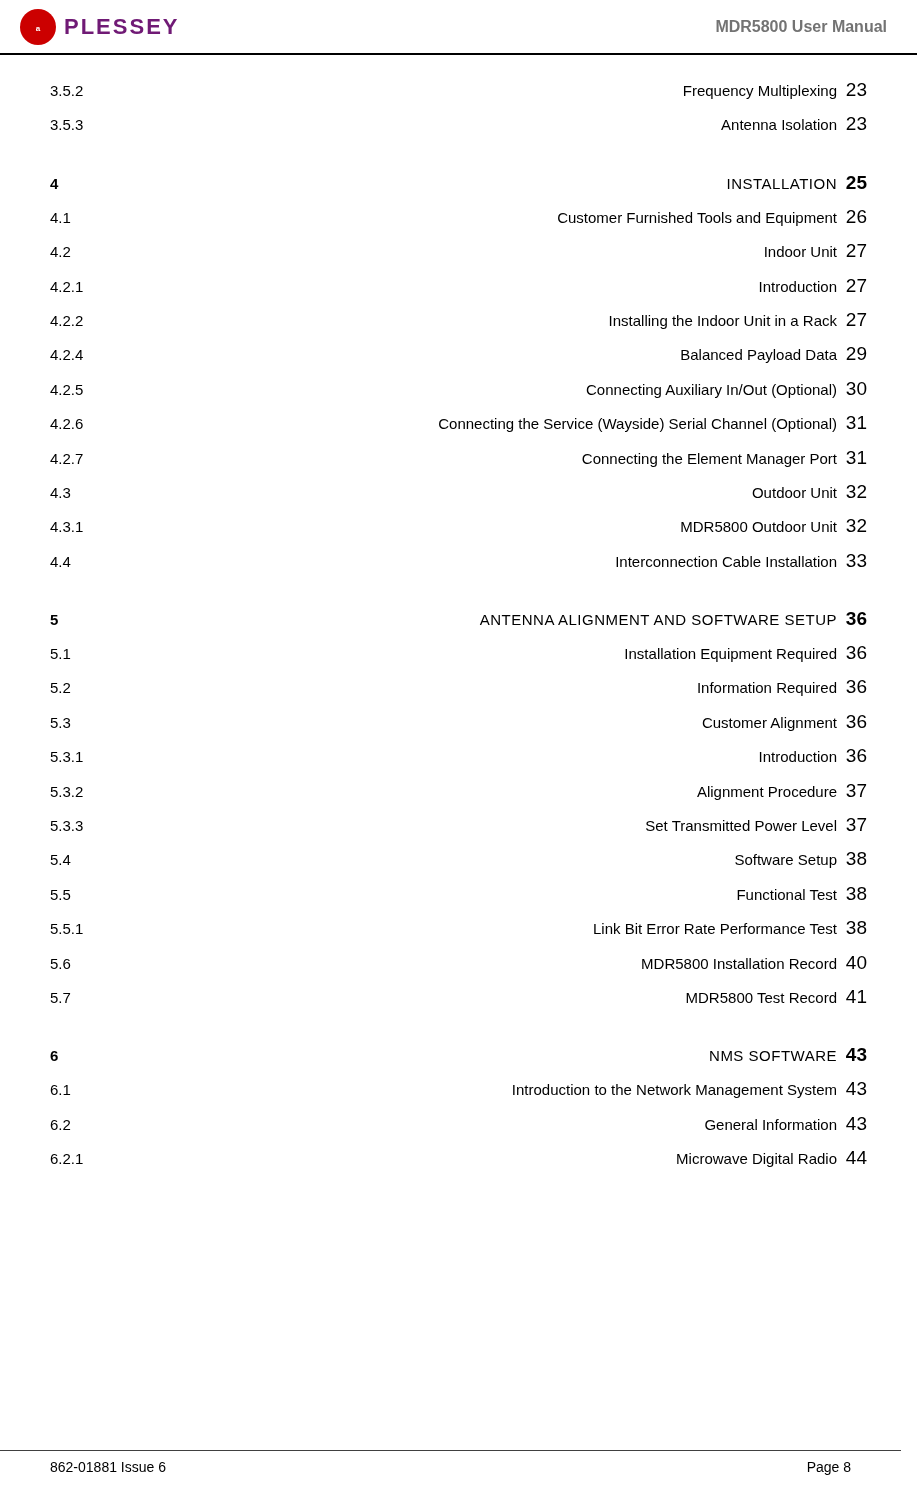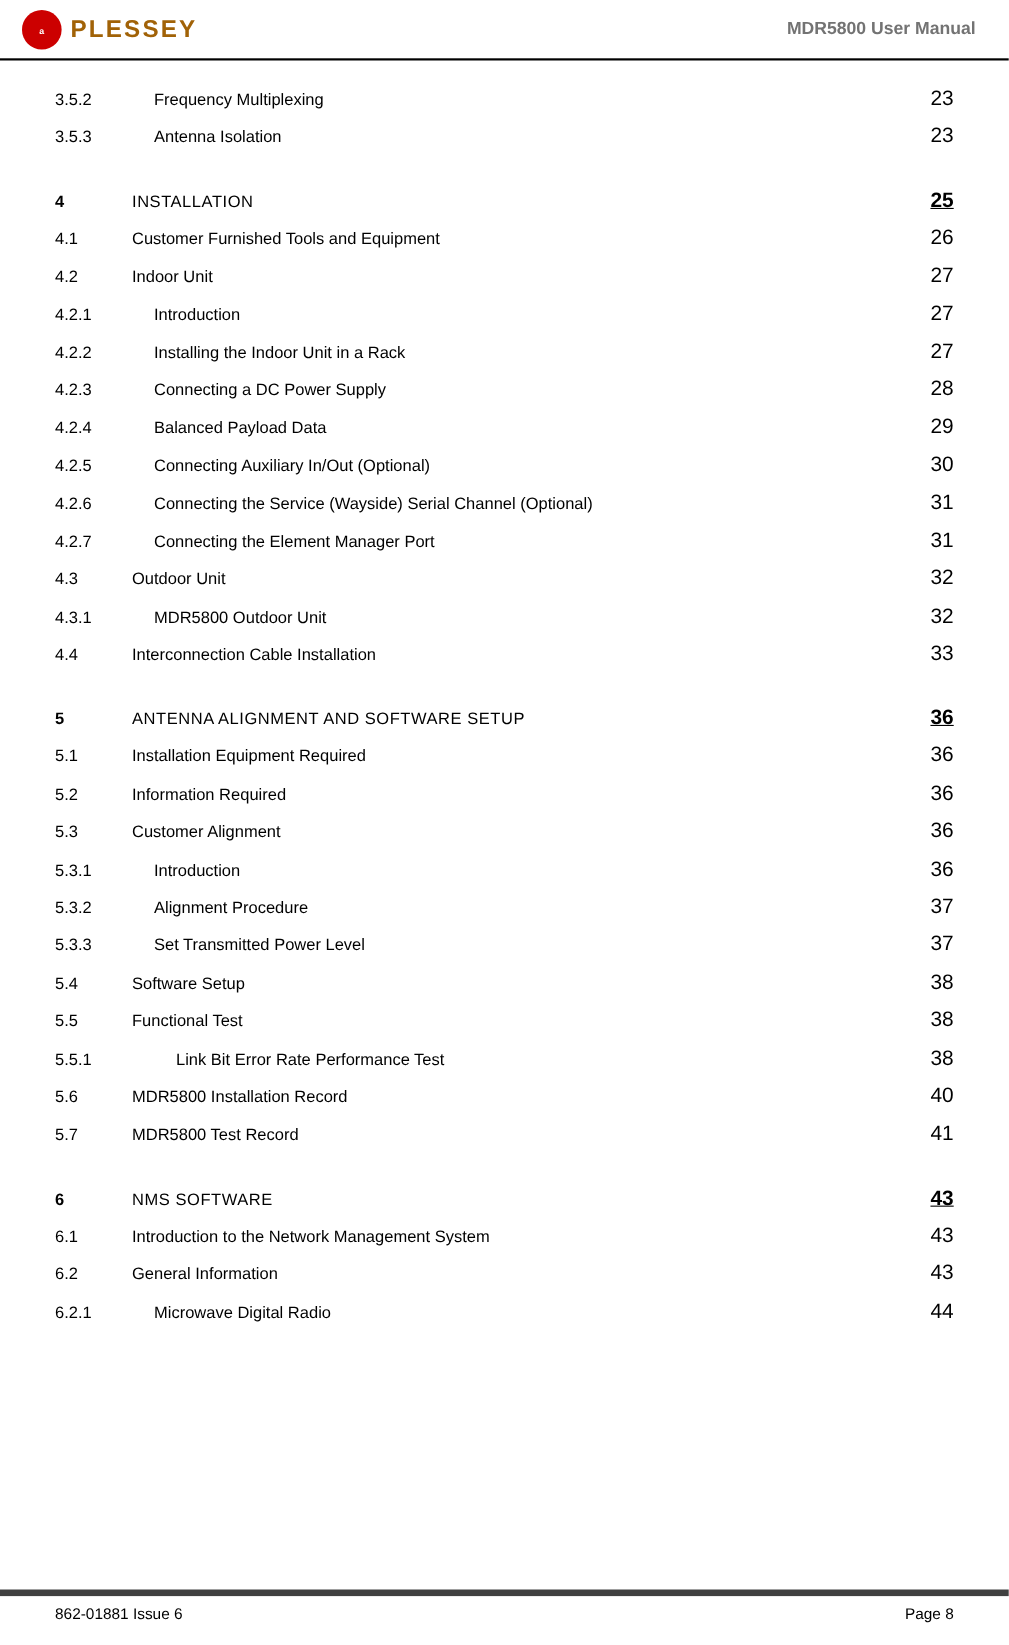--- a/index.html
+++ b/index.html
@@ -44,21 +44,21 @@
       display: flex;
       align-items: center;
       justify-content: center;
       color: white;
       font-size: 10px;
       font-weight: bold;
     }
     .logo-text {
       font-size: 22px;
       font-weight: bold;
-      color: #a16207;
+      color: #701a75;
       letter-spacing: 2px;
     }
     .header-title {
       font-size: 16px;
       font-weight: bold;
       color: #737373;
     }
     
     .content {
       padding: 20px 50px 40px 50px;
@@ -84,20 +84,21 @@
       min-width: 90px;
       font-size: 15px;
     }
     .toc-num-indent2 {
       min-width: 110px;
       font-size: 15px;
     }
     .toc-text {
       font-size: 15px;
       flex: 1;
+      text-align: right;
     }
     .toc-page {
       min-width: 30px;
       text-align: right;
       font-size: 19px;
     }
     
     .toc-section-heading {
       display: flex;
       justify-content: space-between;
@@ -110,35 +111,34 @@
     .toc-section-heading .toc-num {
       font-weight: bold;
     }
     .toc-section-heading .toc-text {
       font-weight: normal;
       text-transform: uppercase;
       letter-spacing: 0.5px;
     }
     .toc-section-heading .toc-page {
       font-weight: bold;
-      text-decoration: underline;
     }
     .spacer {
       height: 12px;
     }
     
     .footer {
       position: absolute;
       bottom: 20px;
       left: 0;
-      right: 0;
+      right: 16px;
       display: flex;
       justify-content: space-between;
       padding: 0 50px;
-      border-top: 6px solid #404040;
+      border-top: 1px solid #404040;
       padding-top: 8px;
       font-size: 14px;
     }
   </style>
 </head>
 <body>
 
 <div class="page-container">
 
   <div class="header">
@@ -203,27 +203,20 @@
         </div>
         <div class="toc-entry">
           <div class="toc-label">
             <span class="toc-num-indent1">4.2.2</span>
             <span class="toc-text">Installing the Indoor Unit in a Rack</span>
           </div>
           <span class="toc-page">27</span>
         </div>
         <div class="toc-entry">
           <div class="toc-label">
-            <span class="toc-num-indent1">4.2.3</span>
-            <span class="toc-text">Connecting a DC Power Supply</span>
-          </div>
-          <span class="toc-page">28</span>
-        </div>
-        <div class="toc-entry">
-          <div class="toc-label">
             <span class="toc-num-indent1">4.2.4</span>
             <span class="toc-text">Balanced Payload Data</span>
           </div>
           <span class="toc-page">29</span>
         </div>
         <div class="toc-entry">
           <div class="toc-label">
             <span class="toc-num-indent1">4.2.5</span>
             <span class="toc-text">Connecting Auxiliary In/Out (Optional)</span>
           </div>

